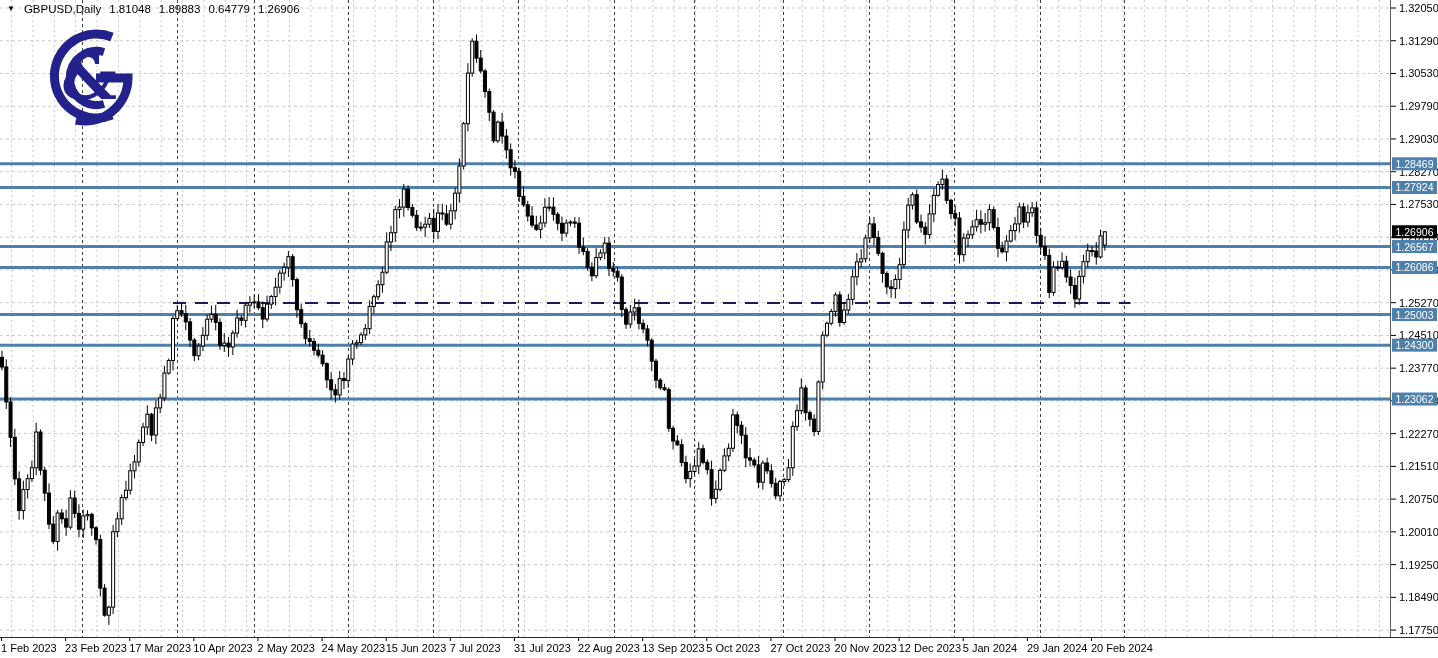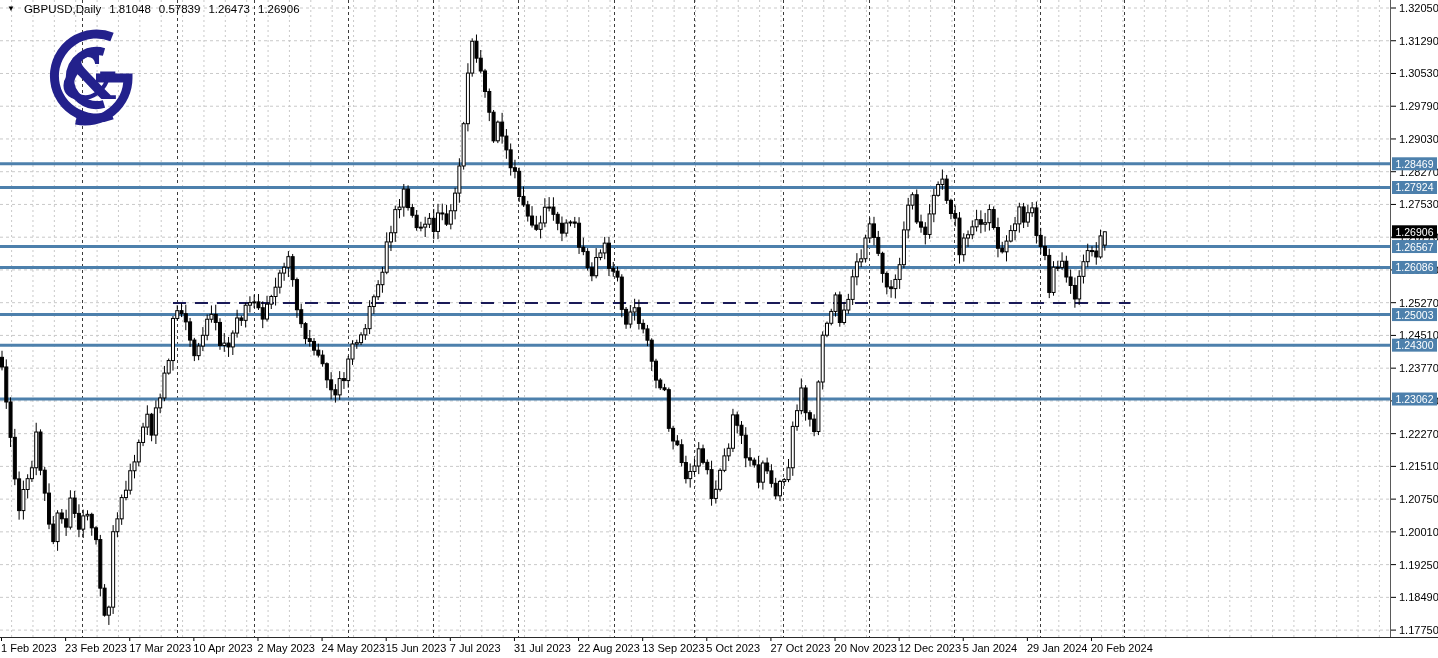--- a/index.html
+++ b/index.html
@@ -754,22 +754,22 @@
       <text x="1026.8799999999999" y="652" font-size="11" font-family="&quot;Liberation Sans&quot;,sans-serif" fill="#000000">29 Jan 2024</text>
       <line x1="1091.4975" y1="638" x2="1091.4975" y2="641" stroke="#000000" stroke-width="1"></line>
       <text x="1090.9975" y="652" font-size="11" font-family="&quot;Liberation Sans&quot;,sans-serif" fill="#000000">20 Feb 2024</text>
     </g>
   </svg>
 
 <div class="title-bar">
   <span class="tri">▼</span>
   <span>GBPUSD,Daily</span>
   <span>1.81048</span>
-  <span>0.57839</span>
-  <span>1.26473</span>
+  <span>1.89883</span>
+  <span>0.64779</span>
   <span>1.26906</span>
 </div>
 
 <div class="logo-box">
   <svg width="116" height="112" viewBox="0 0 116 112">
     <g stroke="#23218c" fill="none" stroke-width="9">
       <path d="M 88 23 A 42 42 0 1 0 88 101"></path>
       <path d="M 80 38 A 27 27 0 1 0 80 90" stroke-width="8"></path>
       <path d="M 72 64 L 104 64 A 43 43 0 0 1 52 106" stroke-width="9"></path>
     </g>

